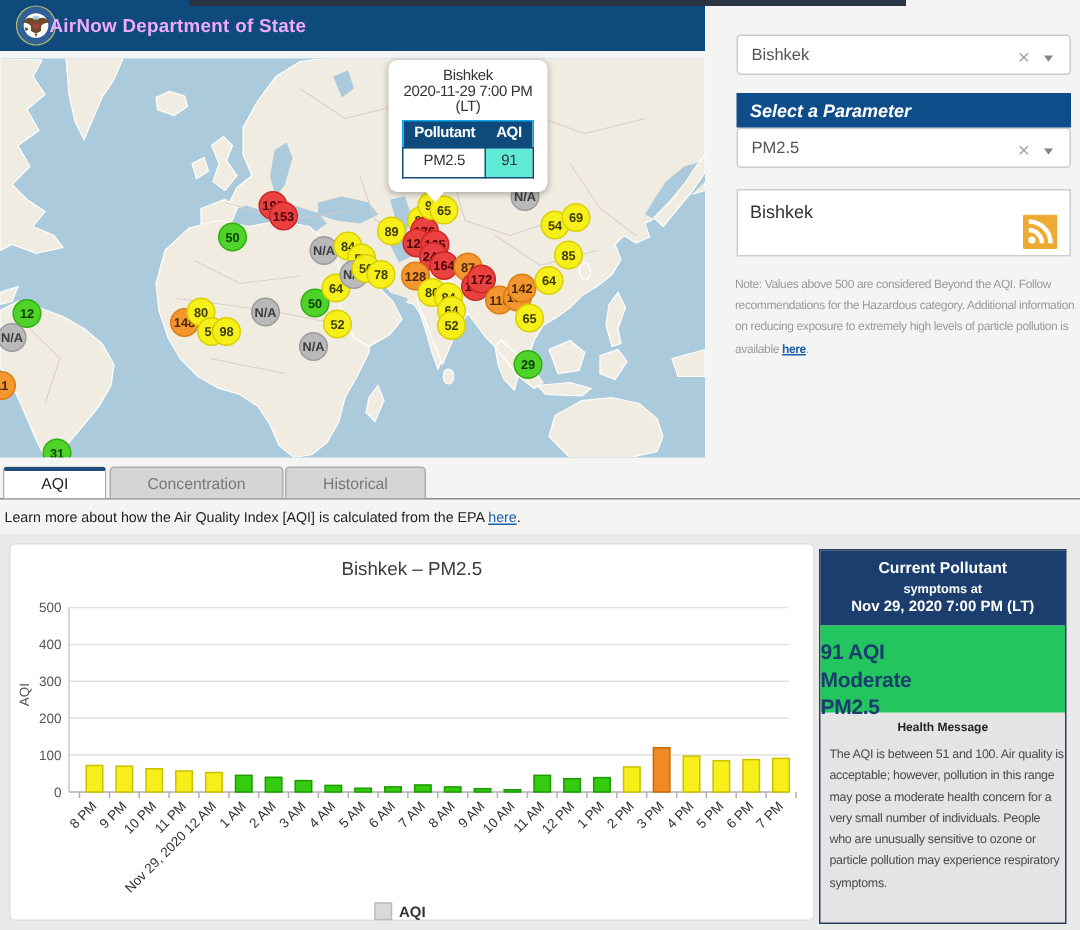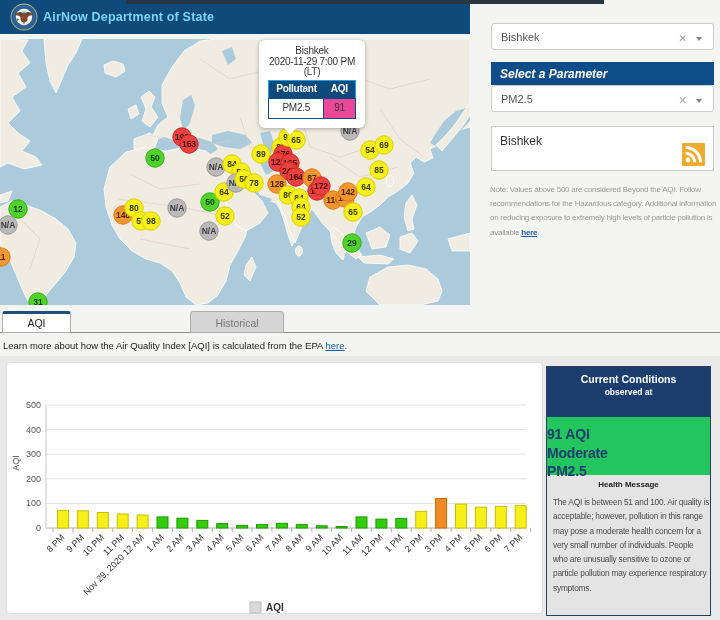--- a/index.html
+++ b/index.html
@@ -2,40 +2,40 @@
 <html><head>
 <meta charset="utf-8">
 <style>
 * { margin:0; padding:0; box-sizing:border-box; }
 html,body { width:720px; height:620px; font-family:"Liberation Sans", sans-serif; background:#f4f4f3; overflow:hidden; }
 .abs { position:absolute; }
 #stage { position:relative; width:720px; height:620px; }
 
 #hdr { left:0; top:0; width:470px; height:34px; background:#0e4a7c; }
 #topstrip { left:126px; top:0; width:478px; height:4px; background:#2b3644; z-index:5; }
-#hdr .title { position:absolute; left:43px; top:10px; color:#7dd3fc; font-size:12.5px; font-weight:bold; letter-spacing:0.2px; }
+#hdr .title { position:absolute; left:33px; top:10px; color:#f0abfc; font-size:12.5px; font-weight:bold; letter-spacing:0.2px; }
 
 .sbhdr { left:491px; width:223px; height:23px; background:#0f4d8a; color:#fff; font-size:12px; font-weight:bold; padding:5px 0 0 9px; z-index:6; }
 .sbsel { left:491px; width:223px; height:27px; background:#fff; border:1px solid #ccc; border-radius:3px; color:#555; font-size:11px; padding:7px 0 0 9px; }
 .selx { position:absolute; right:26px; top:8px; color:#a5a5a5; font-size:10.5px; }
 .selcaret { position:absolute; right:11px; top:13px; width:0; height:0; border-left:3.5px solid transparent; border-right:3.5px solid transparent; border-top:4px solid #828282; }
 #rssbox { left:491px; top:126px; width:223px; height:45px; background:#fff; border:1px solid #ccc; }
 #rssbox .city { position:absolute; left:8px; top:7px; font-size:12px; color:#333; }
 #note { left:490px; top:183px; width:228px; font-size:8px; letter-spacing:-0.25px; color:#9a9a9a; line-height:14.2px; white-space:nowrap; }
 #note a { color:#1a5dab; font-weight:bold; }
 
 #map { left:0; top:39px; width:470px; height:266px; background:#aecdde; overflow:hidden; }
 
 #tip { left:259px; top:40px; width:106px; height:88px; background:#fff; border-radius:6px; box-shadow:0 1px 4px rgba(0,0,0,0.3); z-index:8; font-size:10px; letter-spacing:-0.25px; color:#333; text-align:center; padding-top:6px; line-height:10.5px; }
 #tiptail { left:283px; top:127px; width:14px; height:8px; z-index:9; }
 #tiptail:after { content:""; position:absolute; left:0; top:0; border-left:7px solid transparent; border-right:7px solid transparent; border-top:8px solid #fff; }
 #tip table { border-collapse:collapse; margin:2px auto 0 auto; border:1px solid #0ea5e9; }
 #tip th { background:#0e4a7c; color:#fff; font-size:10px; padding:3.5px 7px; }
 #tip td { background:#fff; font-size:10px; padding:4px 7px; border:1px solid #0e4a7c; }
-#tip td.aqi { background:#ec4899; font-weight:normal; }
+#tip td.aqi { background:#5eead4; font-weight:normal; }
 
 #tabline { left:0; top:332px; width:720px; height:1px; background:#8a8a8a; }
 .tab { top:311px; height:22px; font-size:10.5px; text-align:center; padding-top:5px; border:1px solid #adadad; border-radius:3px 3px 0 0; z-index:3; }
 #tab1 { left:2px; width:69px; background:#fff; color:#222; border-top:3px solid #1f4e79; height:22px; padding-top:3px; }
 #tab2 { left:73px; width:116px; background:#d5d5d5; color:#777; }
 #tab3 { left:190px; width:94px; background:#d5d5d5; color:#777; }
 #learn { left:3px; top:340px; font-size:9.5px; color:#222; }
 #learn a { color:#1a5dab; }
 
 #bottom { left:0; top:356px; width:720px; height:264px; background:#e9e9e9; }
@@ -341,20 +341,21 @@
       <rect x="0" y="0" width="23" height="23" rx="1" fill="#edab31"></rect>
       <circle cx="6" cy="17" r="2.4" fill="#fff"></circle>
       <path d="M3.8,10.3 a8.9,8.9 0 0 1 8.9,8.9" stroke="#fff" stroke-width="3" fill="none"></path>
       <path d="M3.8,4.6 a14.6,14.6 0 0 1 14.6,14.6" stroke="#fff" stroke-width="3" fill="none"></path>
     </svg>
   </div>
   <div class="abs" id="note">Note: Values above 500 are considered Beyond the AQI. Follow<br>recommendations for the Hazardous category. Additional information<br>on reducing exposure to extremely high levels of particle pollution is<br>available <a href="#">here</a>.</div>
 
   <div class="abs" id="tabline"></div>
   <div class="abs tab" id="tab1">AQI</div>
+  <div class="abs tab" id="tab2">Concentration</div>
   <div class="abs tab" id="tab3">Historical</div>
   <div class="abs" id="learn">Learn more about how the Air Quality Index [AQI] is calculated from the EPA <a href="#">here</a>.</div>
 
   <div class="abs" id="bottom"></div>
   <div class="abs" id="chartpanel"><svg width="535" height="256" viewBox="0 0 535 256">
         <line x1="39" y1="165.0" x2="519" y2="165.0" stroke="#b0b0b0" stroke-width="1"></line>
         <text x="34" y="168.0" font-size="9" fill="#555" text-anchor="end" font-family="Liberation Sans, sans-serif">0</text>
         <line x1="39" y1="140.4" x2="519" y2="140.4" stroke="#e2e2e2" stroke-width="1"></line>
         <text x="34" y="143.4" font-size="9" fill="#555" text-anchor="end" font-family="Liberation Sans, sans-serif">100</text>
         <line x1="39" y1="115.8" x2="519" y2="115.8" stroke="#e2e2e2" stroke-width="1"></line>
@@ -436,25 +437,27 @@
         <line x1="404.2" y1="165" x2="404.2" y2="169" stroke="#b0b0b0" stroke-width="1"></line>
         <line x1="424.1" y1="165" x2="424.1" y2="169" stroke="#b0b0b0" stroke-width="1"></line>
         <line x1="444.1" y1="165" x2="444.1" y2="169" stroke="#b0b0b0" stroke-width="1"></line>
         <line x1="463.9" y1="165" x2="463.9" y2="169" stroke="#b0b0b0" stroke-width="1"></line>
         <line x1="483.8" y1="165" x2="483.8" y2="169" stroke="#b0b0b0" stroke-width="1"></line>
         <line x1="503.8" y1="165" x2="503.8" y2="169" stroke="#b0b0b0" stroke-width="1"></line>
         <line x1="523.6" y1="165" x2="523.6" y2="169" stroke="#b0b0b0" stroke-width="1"></line>
         <rect x="243" y="239" width="11" height="11" fill="#d9d9d9" stroke="#bbb"></rect>
         <text x="259" y="248" font-size="10" font-weight="bold" fill="#333" font-family="Liberation Sans, sans-serif">AQI</text>
       </svg></div>
+  <div class="abs" id="charttitle">Bishkek – PM2.5</div>
 
   <div class="abs" id="cc">
     <div id="cchdr">
-      <div class="l1">Current Conditions</div>
-      <div class="l2">observed at</div>
+      <div class="l1">Current Pollutant</div>
+      <div class="l2">symptoms at</div>
+      <div class="l3">Nov 29, 2020 7:00 PM (LT)</div>
     </div>
     <div id="ccyellow">
       <div>91 AQI</div>
       <div>Moderate</div>
       <div>PM2.5</div>
     </div>
     <div id="ccgray">
       <div class="hm">Health Message</div>
       <div class="txt">The AQI is between 51 and 100. Air quality is<br>acceptable; however, pollution in this range<br>may pose a moderate health concern for a<br>very small number of individuals. People<br>who are unusually sensitive to ozone or<br>particle pollution may experience respiratory<br>symptoms.</div>
     </div>

